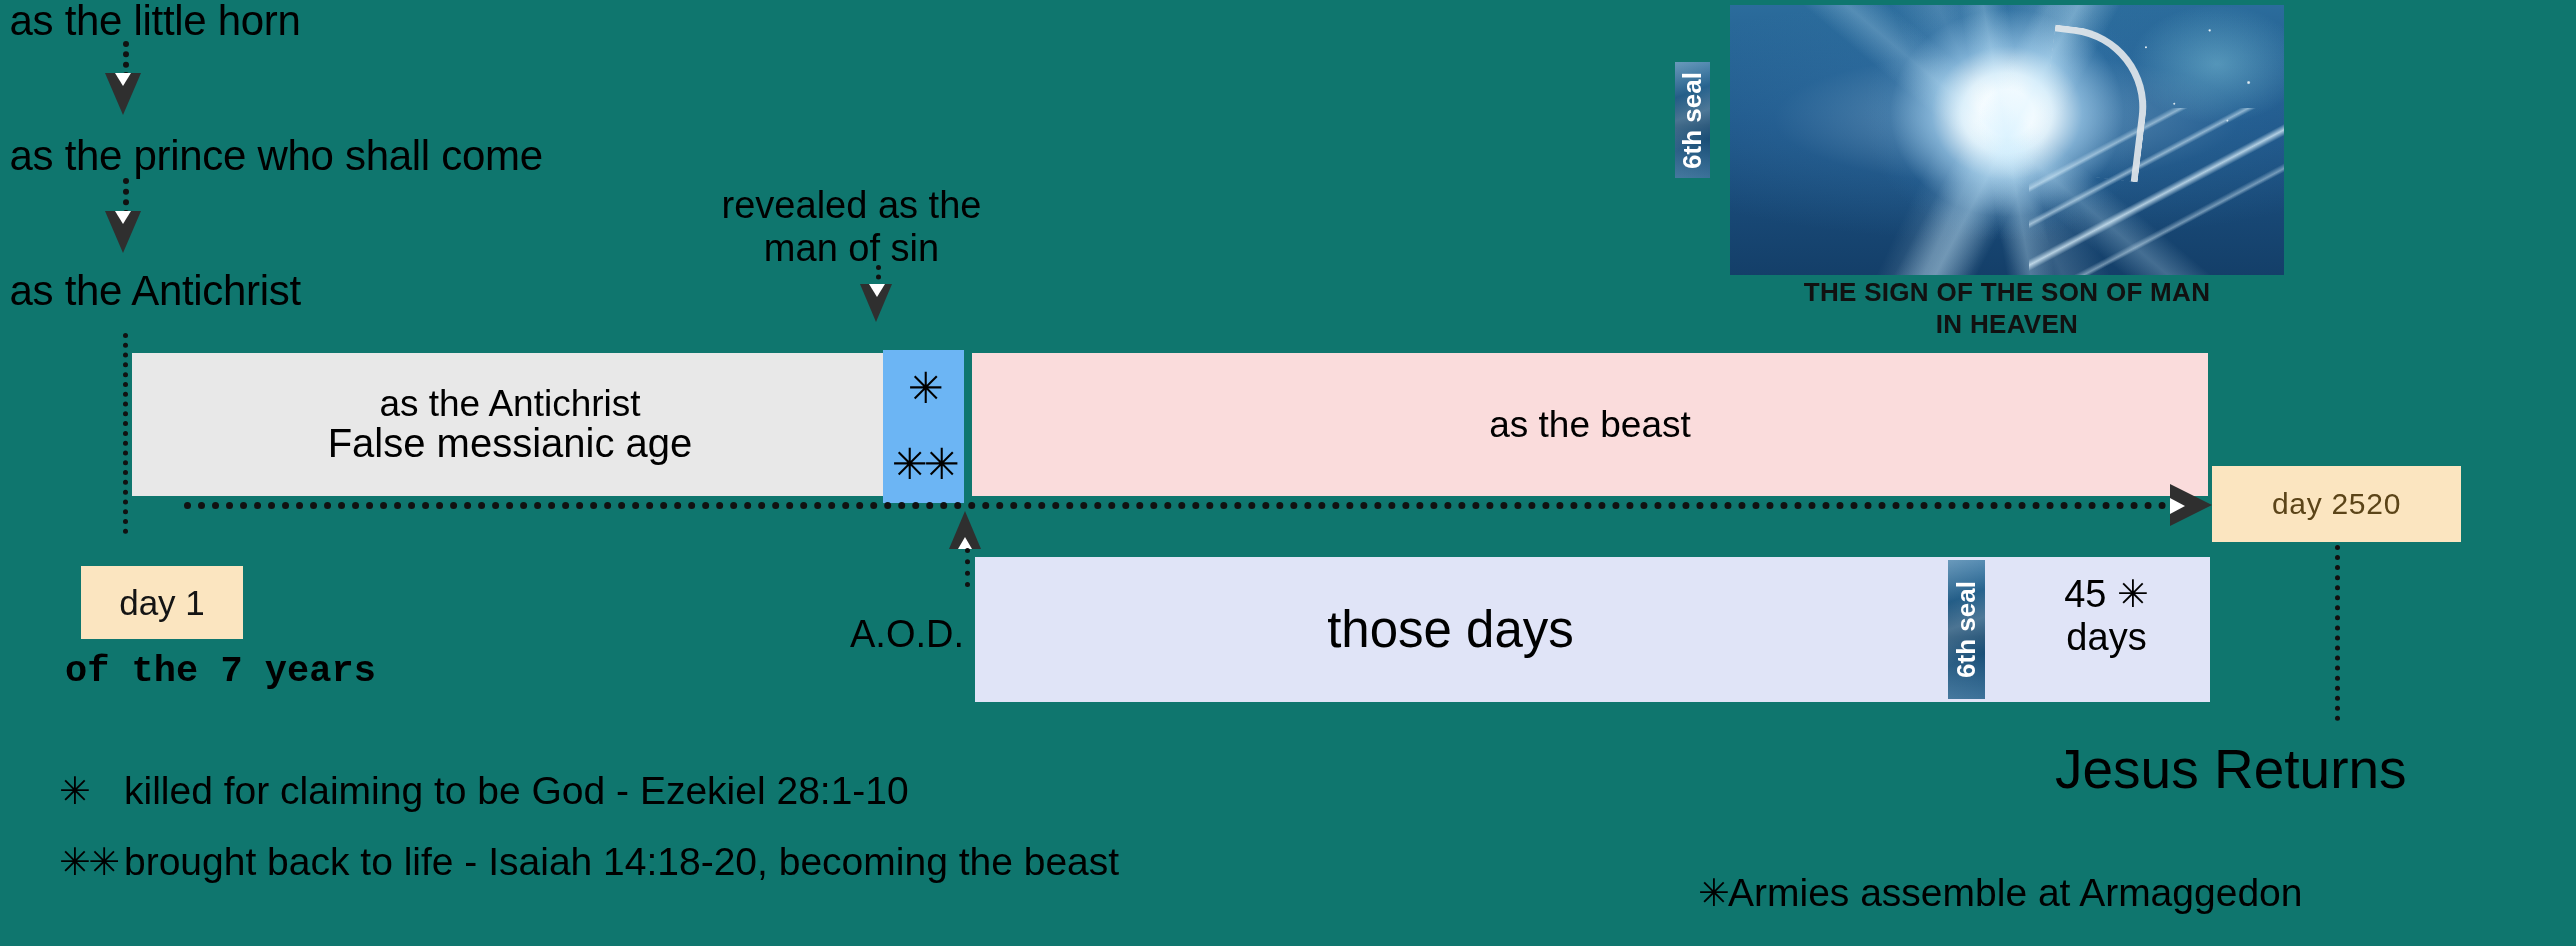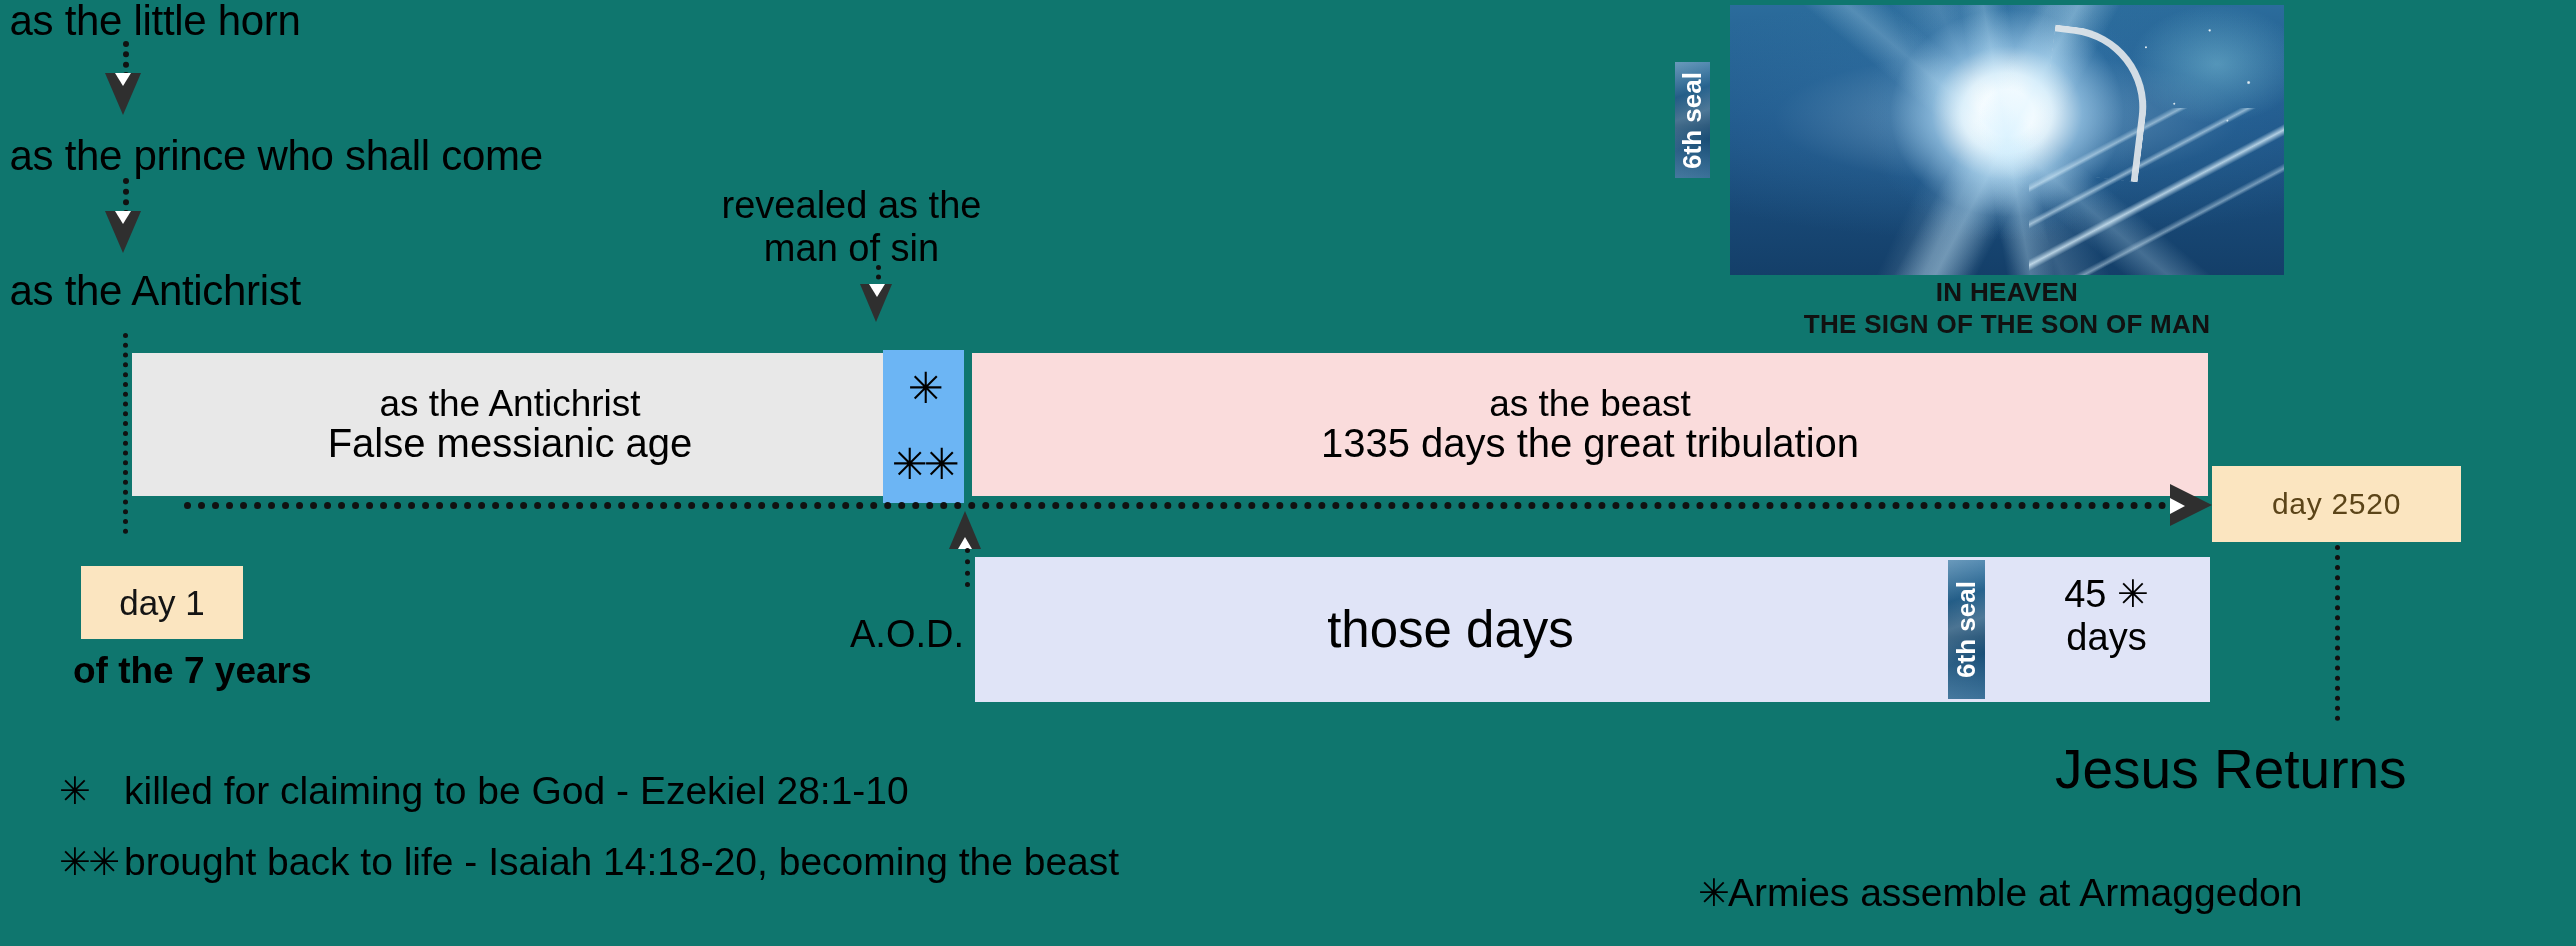--- a/index.html
+++ b/index.html
@@ -145,26 +145,25 @@
   }
   .plain-c {
     font-family: "Liberation Sans", sans-serif;
     font-size: 38px;
     line-height: 1.14;
     color: #000;
     text-align: center;
     white-space: nowrap;
   }
   .bold-narrow {
-    font-family: Liberation Sans, sans-serif;
+    font-family: Liberation Mono, monospace;
     font-weight: bold;
     font-size: 37px;
     color: #000;
     white-space: nowrap;
-    margin-left: 8px;
   }
   .note {
     font-family: "Liberation Sans Narrow", "Liberation Sans", sans-serif;
     font-size: 39px;
     color: #000;
     white-space: nowrap;
   }
   .note-aster {
     font-family: "DejaVu Sans", sans-serif;
     font-size: 38px;
@@ -299,37 +298,36 @@
   </div>
 
   <div class="abs cosmic" style="left:1730px; top:5.4px; width:554px; height:270px;">
     <div class="cosmic-rays"></div>
     <div class="cosmic-stars"></div>
     <div class="cosmic-meteors"></div>
     <div class="cosmic-hook"></div>
   </div>
 
   <div class="abs caption" style="left:1730px; top:277px; width:554px;">
+    <div>THE SIGN OF THE SON OF MAN</div>
     <div>IN HEAVEN</div>
-    <div>THE SIGN OF THE SON OF MAN</div>
   </div>
 
   <div class="abs bar bar-grey" style="left:132px; top:353px; width:756px; height:143px;">
     <div class="bar-sub">as the Antichrist</div>
     <div class="bar-main">False messianic age</div>
   </div>
 
   <div class="abs bar bar-blue" style="left:883px; top:350px; width:81px; height:153px; justify-content:space-around;">
     <div class="aster">✳</div>
     <div class="aster">✳✳</div>
   </div>
 
   <div class="abs bar bar-pink" style="left:972px; top:353px; width:1236px; height:143px;">
     <div class="bar-sub">as the beast</div>
-    <div class="bar-main">1335 days the great tribulation</div>
   </div>
 
   <div class="abs hdots" style="left:184px; top:502px; width:1997px;"></div>
   <div class="abs" style="left:2170px; top:484px;">
     <div class="arrow-right"></div>
     <div class="arrow-right-notch" style="position:absolute; left:0; top:13.5px;"></div>
   </div>
 
   <div class="abs chip chip-day2520" style="left:2212px; top:466px; width:249px; height:76px;">day 2520</div>
 

